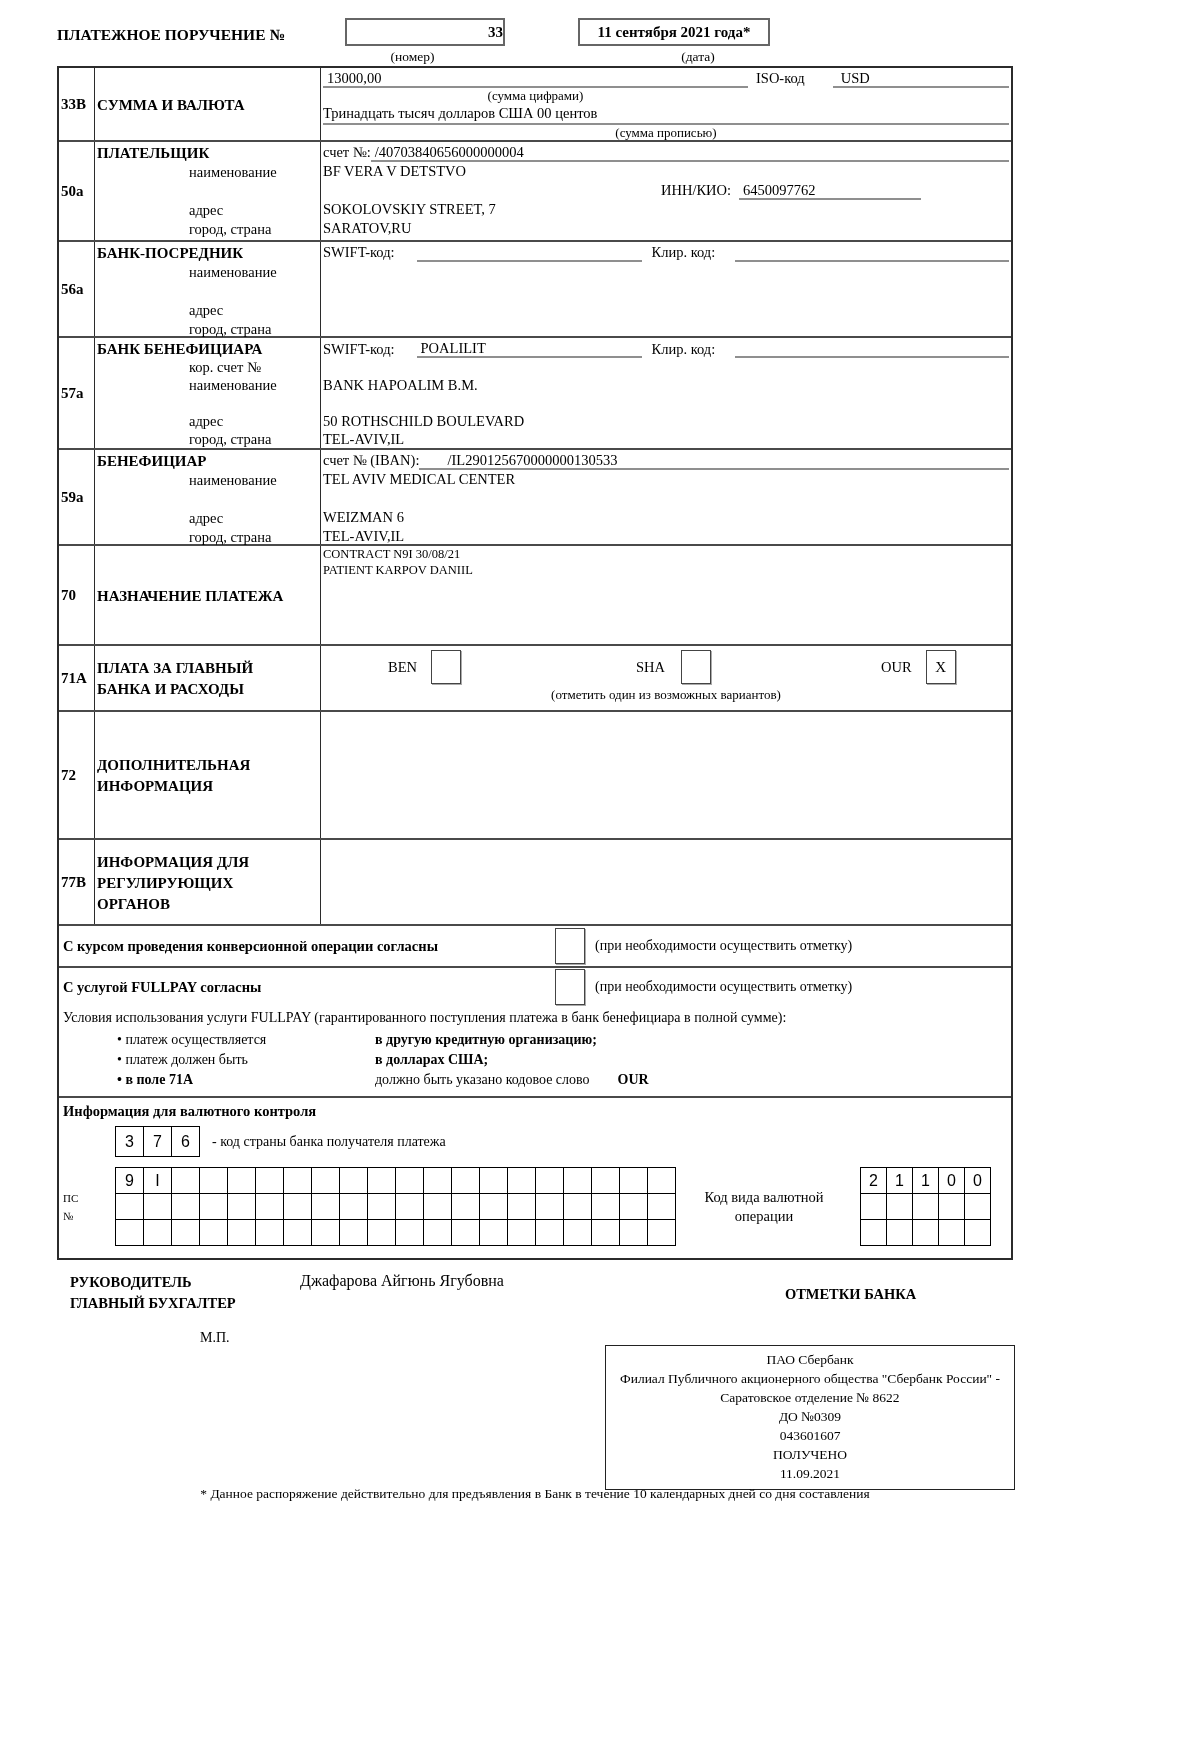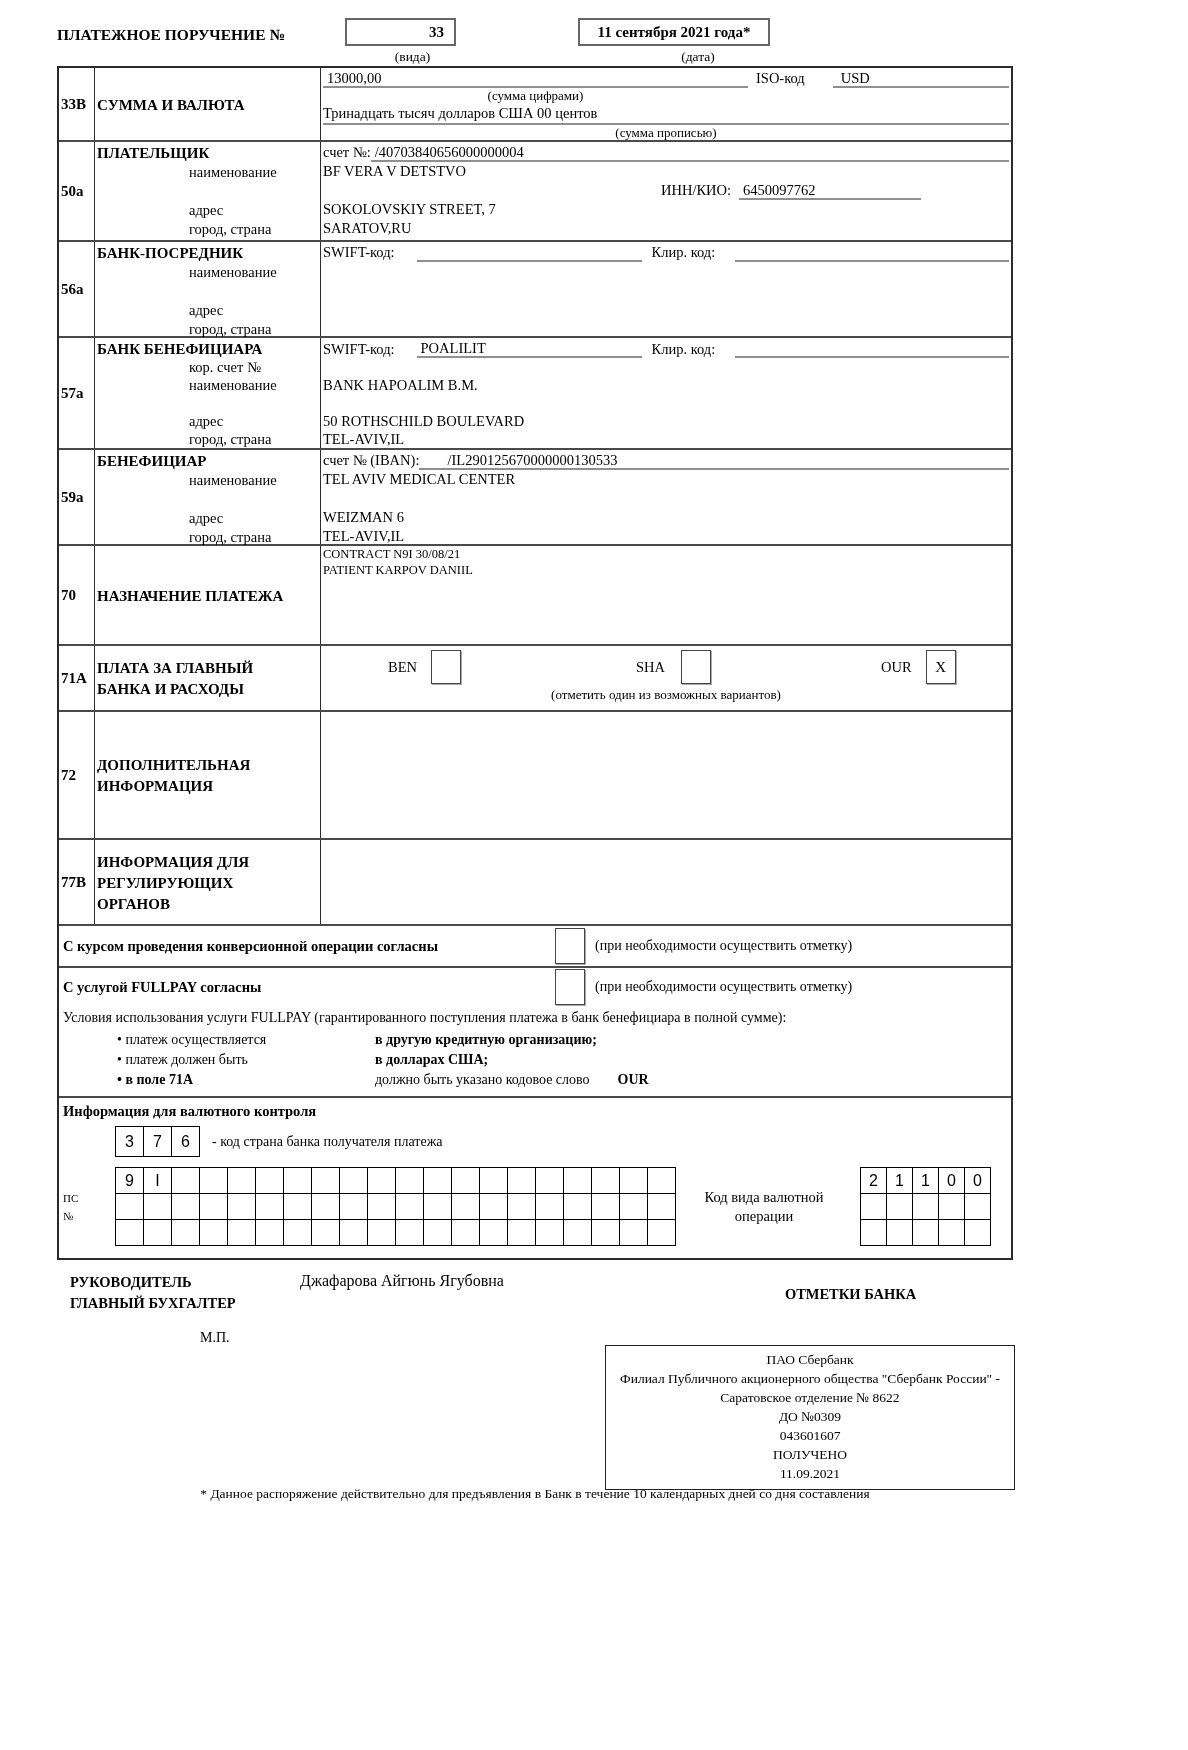--- a/index.html
+++ b/index.html
@@ -2,22 +2,22 @@
 <html><head>
 <meta charset="utf-8">
 <style>
   * { margin:0; padding:0; box-sizing:border-box; }
   html,body { background:#fff; }
   body { width:1188px; height:1750px; font-family:"Liberation Serif","DejaVu Serif",serif; color:#000; font-size:14.5px; }
   .page { position:relative; width:1188px; height:1750px; overflow:hidden; }
 
   
   .hdr-title { position:absolute; left:57px; top:26px; font-weight:bold; font-size:15.5px; }
-  .num-box { position:absolute; left:345px; top:18px; width:111px; height:28px; border:2px solid #666;
-             display:flex; align-items:center; justify-content:flex-end; padding-right:10px; font-weight:bold; font-size:15px; background:#fff; }
+  .num-box { position:absolute; left:345px; top:18px; width:160px; height:28px; border:2px solid #666;
+             display:flex; align-items:center; justify-content:flex-end; font-weight:bold; font-size:15px; background:#fff; }
   .date-box { position:absolute; left:578px; top:18px; width:192px; height:28px; border:2px solid #666;
              display:flex; align-items:center; justify-content:center; font-weight:bold; font-size:15px; background:#fff; }
   .num-cap { position:absolute; left:345px; top:49px; width:135px; text-align:center; font-size:13.5px; }
   .date-cap { position:absolute; left:578px; top:49px; width:240px; text-align:center; font-size:13.5px; }
 
   
   .form { position:absolute; left:57px; top:66px; width:956px; border:2px solid #2b2b2b; background:#fff; }
   .frow { display:flex; border-bottom:2px solid #4a4a4a; }
   .frow:last-child, .noborder { border-bottom:none; }
   .code { width:36px; border-right:1px solid #2b2b2b; display:flex; align-items:center; padding-left:2px; font-weight:bold; font-size:15px; flex:none; }
@@ -96,21 +96,21 @@
 </style>
 </head>
 <body>
 
 <div class="page">
 
   <div class="hdr-title">ПЛАТЕЖНОЕ ПОРУЧЕНИЕ №</div>
   <div class="num-box">
       <span>33</span>
     </div>
-  <div class="num-cap">(вида)</div>
+  <div class="num-cap">(номер)</div>
   <div class="date-box">
       <span>11 сентября 2021 года*</span>
     </div>
   <div class="date-cap">(дата)</div>
 
   <div class="form">
 
     <div class="frow" style="height:74px">
       <div class="code">33В</div>
       <div class="lbl vc">
@@ -304,21 +304,21 @@
     </div>
 
     <div class="cc-block">
       <div class="cc-title">Информация для валютного контроля</div>
       <div class="cc-code-row">
         <div class="grid grid3">
           <div class="gcell">3</div>
           <div class="gcell">7</div>
           <div class="gcell">6</div>
         </div>
-        <span class="cc-cap">- код страна банка получателя платежа</span>
+        <span class="cc-cap">- код страны банка получателя платежа</span>
       </div>
       <div class="ps-row">
         <div class="ps-lbl">
           <div>ПС</div>
           <div>№</div>
         </div>
         <div class="grid grid20">
           <div class="gcell">9</div>
             <div class="gcell">I</div>
             <div class="gcell"></div>

